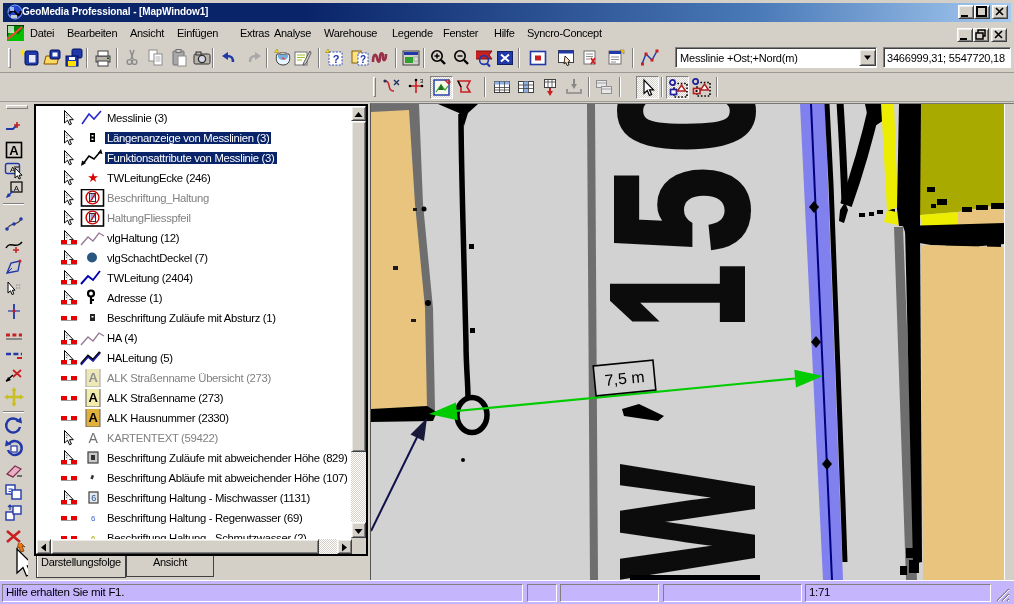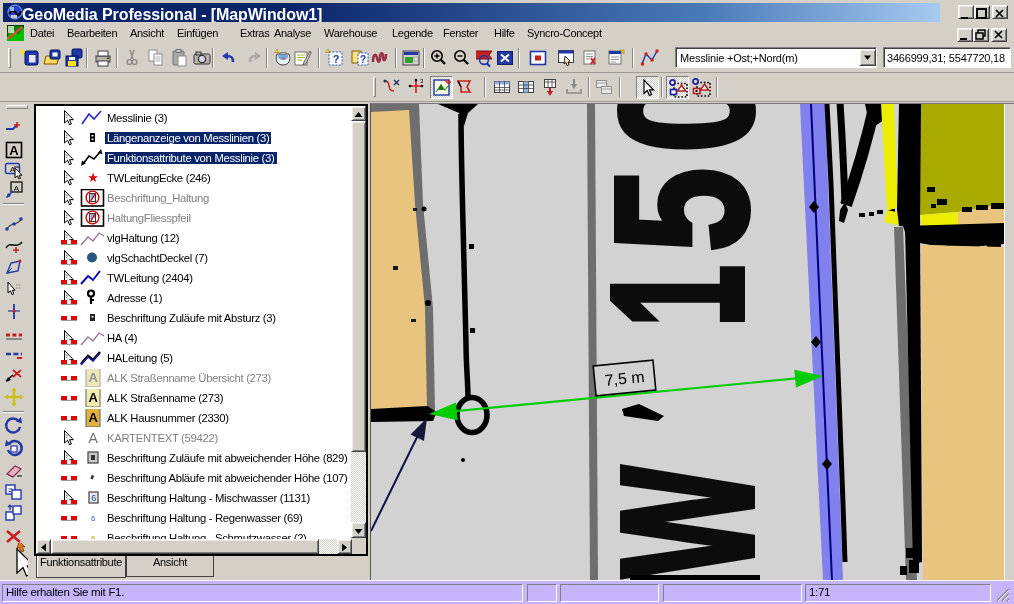--- a/index.html
+++ b/index.html
@@ -1,18 +1,18 @@
 <!DOCTYPE html>
 <html><head><meta charset="utf-8">
 <style>
 *{margin:0;padding:0;box-sizing:border-box}
 html,body{width:1014px;height:604px;overflow:hidden;font-family:"Liberation Sans",sans-serif;background:#d4d0c8}
 .abs{position:absolute}
 #app{position:relative;width:1014px;height:604px;background:#d4d0c8}
-#title{position:absolute;left:3px;top:3px;width:937px;height:19px;background:linear-gradient(to right,#0a246a 0%,#0a246a 30%,#4a7ab8 75%,#a6caf0 100%);color:#fff;font-weight:bold;font-size:16px}
+#title{position:absolute;left:3px;top:3px;width:1008px;height:19px;background:linear-gradient(to right,#0a246a 0%,#0a246a 30%,#4a7ab8 75%,#a6caf0 100%);color:#fff;font-weight:bold;font-size:10px}
 #title .txt{position:absolute;left:19px;top:3px;white-space:nowrap;letter-spacing:-0.1px}
 .wbtn{position:absolute;width:16px;height:14px;background:#d4d0c8;border:1px solid;border-color:#fff #404040 #404040 #fff;box-shadow:inset 1px 1px 0 #ecebe5,inset -1px -1px 0 #808080}
 #menubar{position:absolute;left:2px;top:22px;width:1010px;height:22px;background:#d4d0c8;font-size:11px;letter-spacing:-0.3px;color:#000}
 #menubar>span{position:absolute;top:5px;white-space:nowrap}
 #tb1{position:absolute;left:0;top:44px;width:1014px;height:29px;background:#d4d0c8;border-bottom:1px solid #9c9a94}
 #tb2{position:absolute;left:0;top:73px;width:1014px;height:29px;background:#d4d0c8;border-bottom:1px solid #9c9a94}
 .handle{position:absolute;width:3px;height:20px;border:1px solid;border-color:#fff #808080 #808080 #fff}
 .sep{position:absolute;width:2px;height:20px;border-left:1px solid #808080;border-right:1px solid #fff}
 .ticon{position:absolute;width:20px;height:20px}
 .chk{background:repeating-conic-gradient(#fff 0 25%,#d4d0c8 0 50%) 0 0/2px 2px}
@@ -525,21 +525,21 @@
               <path d="M11,7.5 L11,15 M11,11 L14,11" stroke="#000" stroke-width="2.2" fill="none"></path>
             </svg>
             <div class="lbl">Adresse (1)</div>
           </div>
 <div class="row" style="top:202px">
             <div class="flag" style="top:8px"></div>
             <svg class="sym" width="26" height="18" viewBox="0 0 26 18">
               <rect x="10" y="5" width="5" height="7" fill="#222"></rect>
               <rect x="11.5" y="7" width="2" height="1.5" fill="#fff"></rect>
             </svg>
-            <div class="lbl">Beschriftung Zuläufe mit Absturz (3)</div>
+            <div class="lbl">Beschriftung Zuläufe mit Absturz (1)</div>
           </div>
 <div class="row" style="top:222px">
             <svg class="cur" width="12" height="16" viewBox="0 0 12 16">
               <path d="M1.5,0.5 L1.5,13 L4.6,10.2 L6.5,14.8 L8.4,14 L6.5,9.7 L10.3,9.7 Z" fill="#fff" stroke="#000" stroke-width="1"></path>
               <path d="M3,4.5 L4.6,6.3 M3,6.8 L4.2,8.2" stroke="#000" stroke-width="0.7"></path>
             </svg>
             <div class="flag" style="top:12px"></div>
             <svg class="sym" width="26" height="18" viewBox="0 0 26 18">
               <path d="M1,16 L8,8 L13,12 L19,4 L24,7" stroke="#967896" stroke-width="1.3" fill="none"></path>
             </svg>
@@ -653,21 +653,21 @@
             </svg></div>
           <div class="sbthumb" style="left:15px;top:0;width:268px;height:15px"></div>
           <div class="sbtrack" style="position:absolute;left:283px;top:0;width:18px;height:15px"></div>
           <div class="sbbtn" style="left:301px;top:0;width:15px;height:15px"><svg width="13" height="13">
               <polygon points="9,6.5 4,2.5 4,10.5" fill="#000"></polygon>
             </svg></div>
         </div>
     </div>
   </div>
   <div id="tabs">
-    <div class="tab" style="left:8px;width:90px;z-index:2;height:22px;box-shadow:inset 1px 0 0 #fff;background:#d4d0c8">Funktionsattribute</div>
+    <div class="tab" style="left:8px;width:90px;z-index:2;height:22px;box-shadow:inset 1px 0 0 #fff;background:#d4d0c8">Darstellungsfolge</div>
     <div class="tab" style="left:98px;width:88px">Ansicht</div>
   </div>
   <div id="mapwin"><svg id="map" width="633" height="476" viewBox="0 0 633 476">
         <rect width="643" height="476" fill="#d2d2d2"></rect>
         <polygon points="0,0 48,0 52,100 62,204 64,306 0,308" fill="#6e6e6e"></polygon>
         <polygon points="0,8 38,6 44,100 54,204 56,303 0,306" fill="#e8c47e"></polygon>
         <rect x="22" y="162" width="5" height="4" fill="#1a1a1a"></rect>
         <rect x="42" y="104" width="4" height="3" fill="#1a1a1a"></rect>
         <rect x="40" y="215" width="5" height="3" fill="#1a1a1a"></rect>
         <polygon points="0,305 56,302 66,308 62,317 0,318" fill="#000"></polygon>

